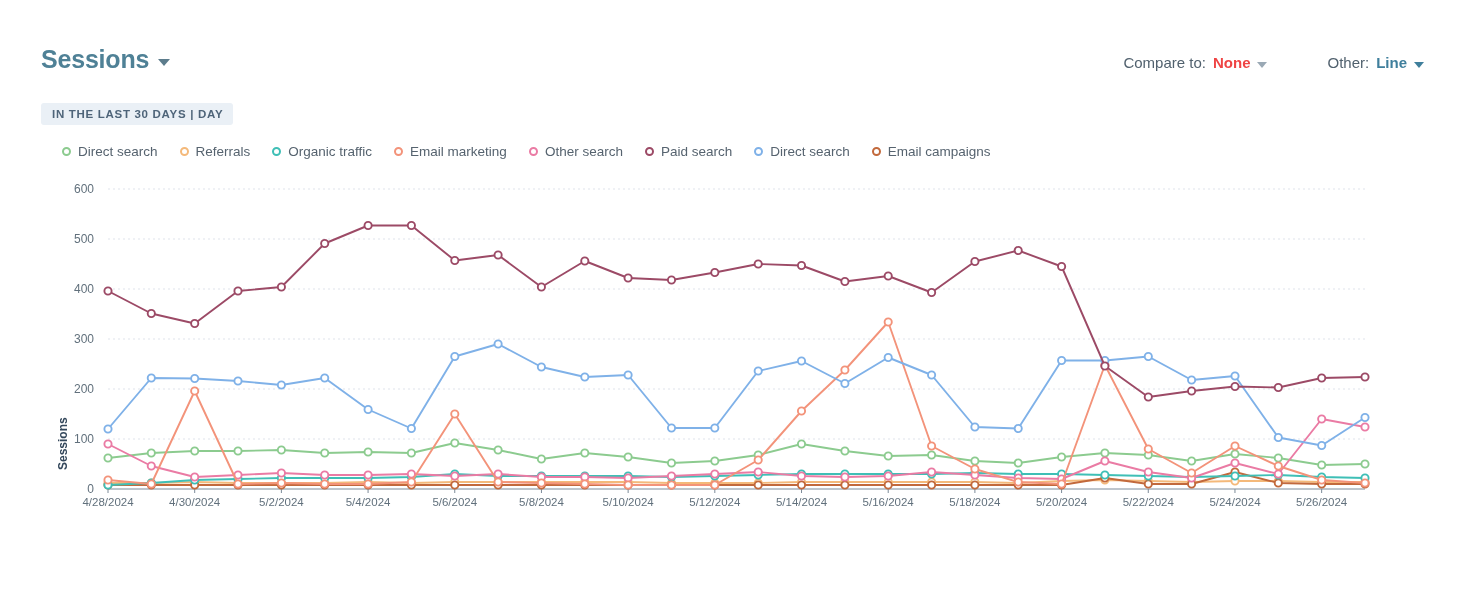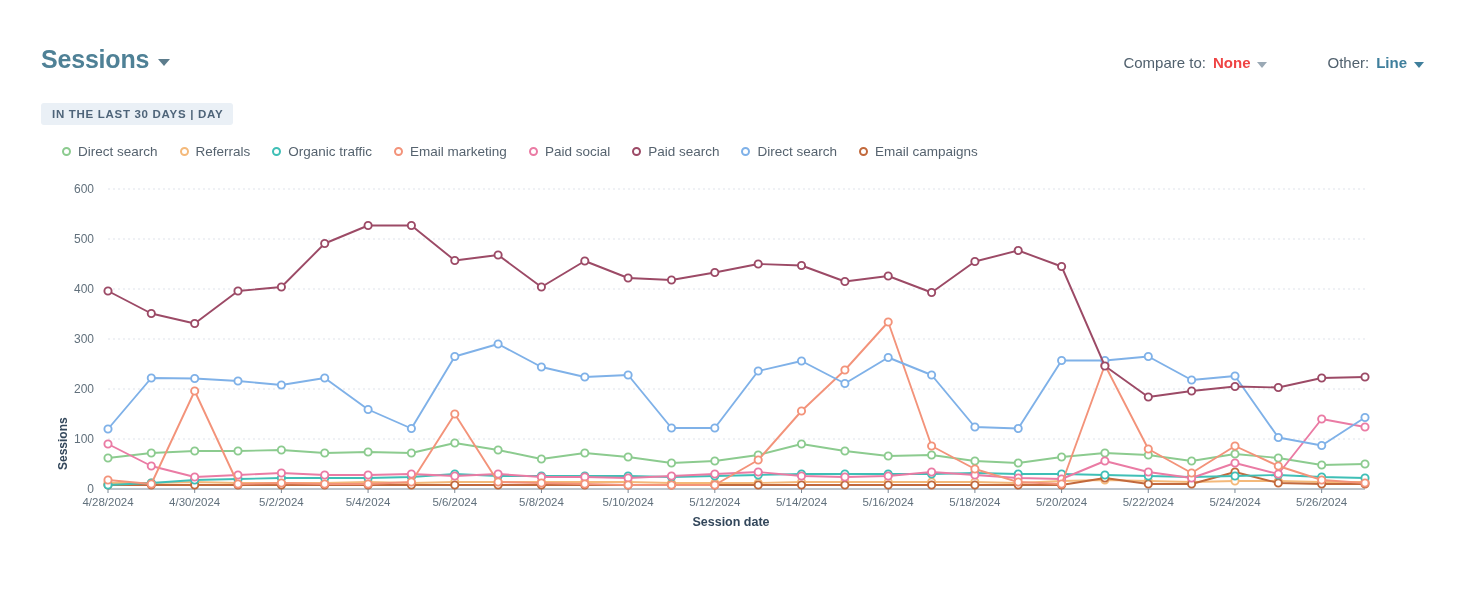--- a/index.html
+++ b/index.html
@@ -202,21 +202,21 @@
       <div class="legend-item">
         <span class="legend-marker" style="border-color: rgb(63, 191, 182);"></span>
         <span>Organic traffic</span>
       </div>
       <div class="legend-item">
         <span class="legend-marker" style="border-color: rgb(243, 147, 122);"></span>
         <span>Email marketing</span>
       </div>
       <div class="legend-item">
         <span class="legend-marker" style="border-color: rgb(234, 123, 164);"></span>
-        <span>Paid social</span>
+        <span>Other search</span>
       </div>
       <div class="legend-item">
         <span class="legend-marker" style="border-color: rgb(156, 74, 102);"></span>
         <span>Paid search</span>
       </div>
       <div class="legend-item">
         <span class="legend-marker" style="border-color: rgb(127, 177, 232);"></span>
         <span>Direct search</span>
       </div>
       <div class="legend-item">
@@ -530,16 +530,15 @@
           <circle cx="1104.9" cy="196.0" r="3.6" fill="#ffffff" stroke="#9c4a66" stroke-width="1.9"></circle>
           <circle cx="1148.3" cy="227.0" r="3.6" fill="#ffffff" stroke="#9c4a66" stroke-width="1.9"></circle>
           <circle cx="1191.6" cy="221.0" r="3.6" fill="#ffffff" stroke="#9c4a66" stroke-width="1.9"></circle>
           <circle cx="1235.0" cy="216.5" r="3.6" fill="#ffffff" stroke="#9c4a66" stroke-width="1.9"></circle>
           <circle cx="1278.3" cy="217.5" r="3.6" fill="#ffffff" stroke="#9c4a66" stroke-width="1.9"></circle>
           <circle cx="1321.7" cy="208.0" r="3.6" fill="#ffffff" stroke="#9c4a66" stroke-width="1.9"></circle>
           <circle cx="1365.0" cy="207.0" r="3.6" fill="#ffffff" stroke="#9c4a66" stroke-width="1.9"></circle>
         </g>
       </svg>
     <div class="y-axis-title">Sessions</div>
-    <div class="x-axis-title">Session date</div>
   </div>
 
 </div>
 
 </body></html>

